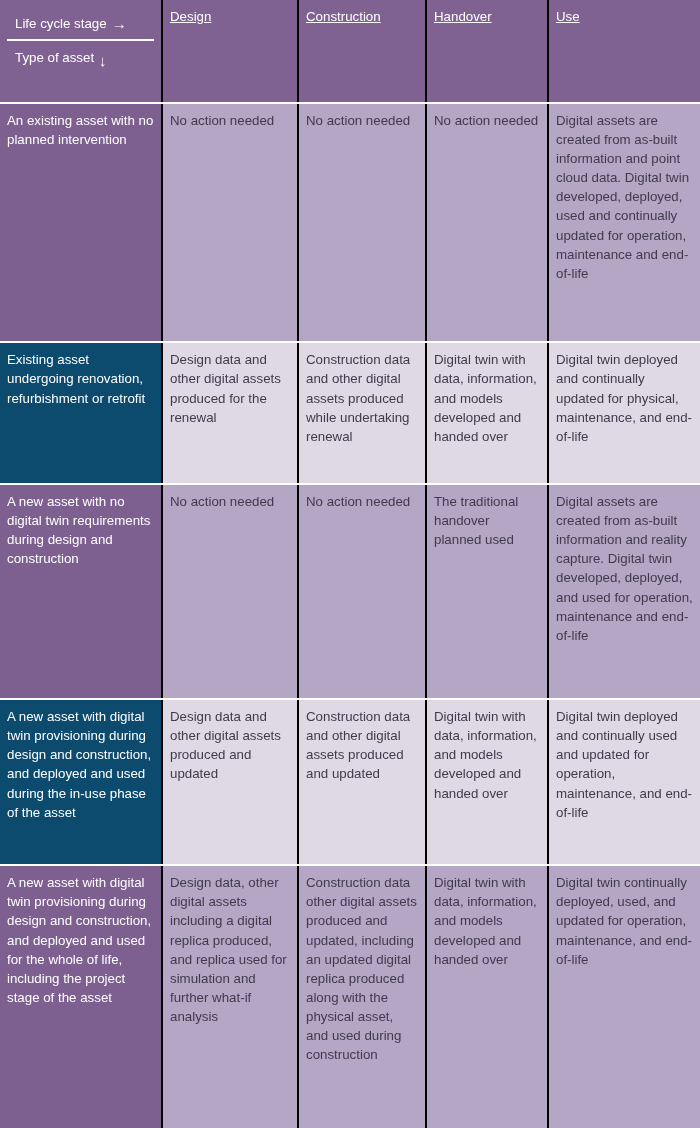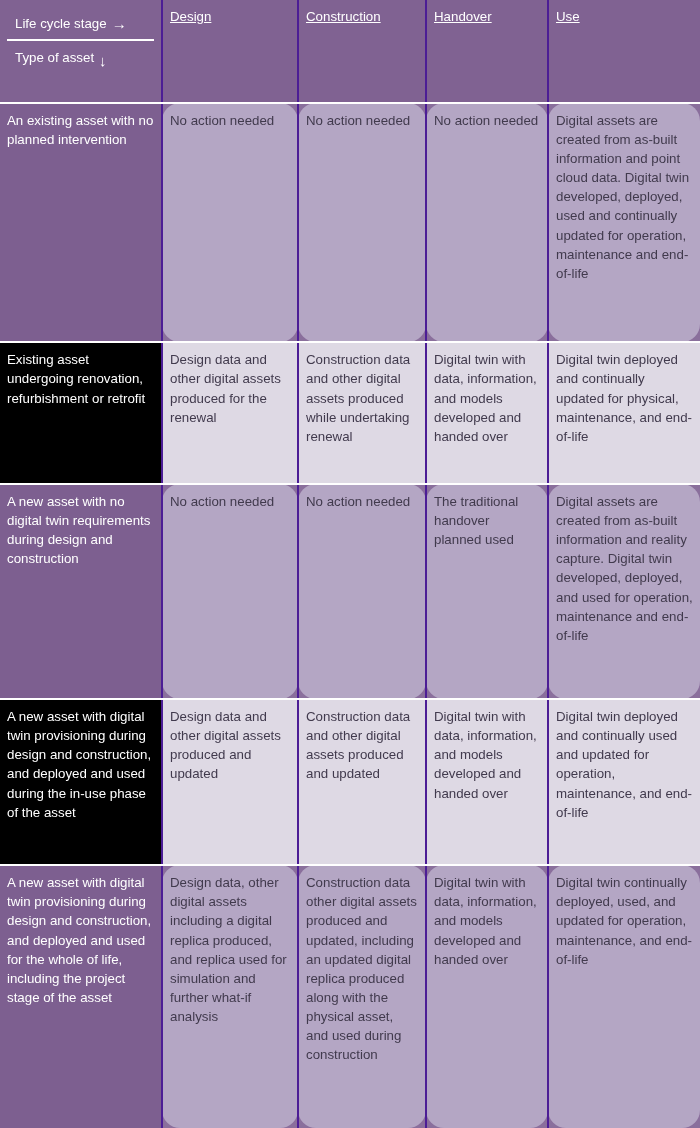--- a/index.html
+++ b/index.html
@@ -20,21 +20,21 @@
     border-collapse: collapse;
     table-layout: fixed;
     background: #8a6f9c;
   }
 
   .matrix td {
     vertical-align: top;
     padding: 7px 7px 6px 7px;
     font-size: 13.3px;
     line-height: 1.44;
-    border-right: 2px solid #4c1d95;
+    border-right: 2px solid #000000;
     border-bottom: 2px solid #ffffff;
     overflow: hidden;
   }
   .matrix td:last-child { border-right: none; }
   .matrix tr:last-child td { border-bottom: none; }
 
   
   .corner-cell {
     background: #806292;
     padding: 0;
@@ -69,26 +69,26 @@
   }
 
   
   .rowlabel {
     background: #7d5f90;
     color: #ffffff;
     margin-left: 46px;
   }
 
   
-  .cell-dark  { background: #b4a6c4; color: #413a4d; border-radius: 18px; }
+  .cell-dark  { background: #b4a6c4; color: #413a4d; }
   .cell-light { background: #ded9e4; color: #413a4d; }
 
   
   .rowlabel.dark-label  { background: #7d5f90; }
-  .rowlabel.light-label { background: #000000; }
+  .rowlabel.light-label { background: #0c4a6e; }
 </style>
 </head>
 <body>
 
 <table class="matrix">
   <colgroup>
     <col style="width:162px">
     <col style="width:136px">
     <col style="width:128px">
     <col style="width:122px">

